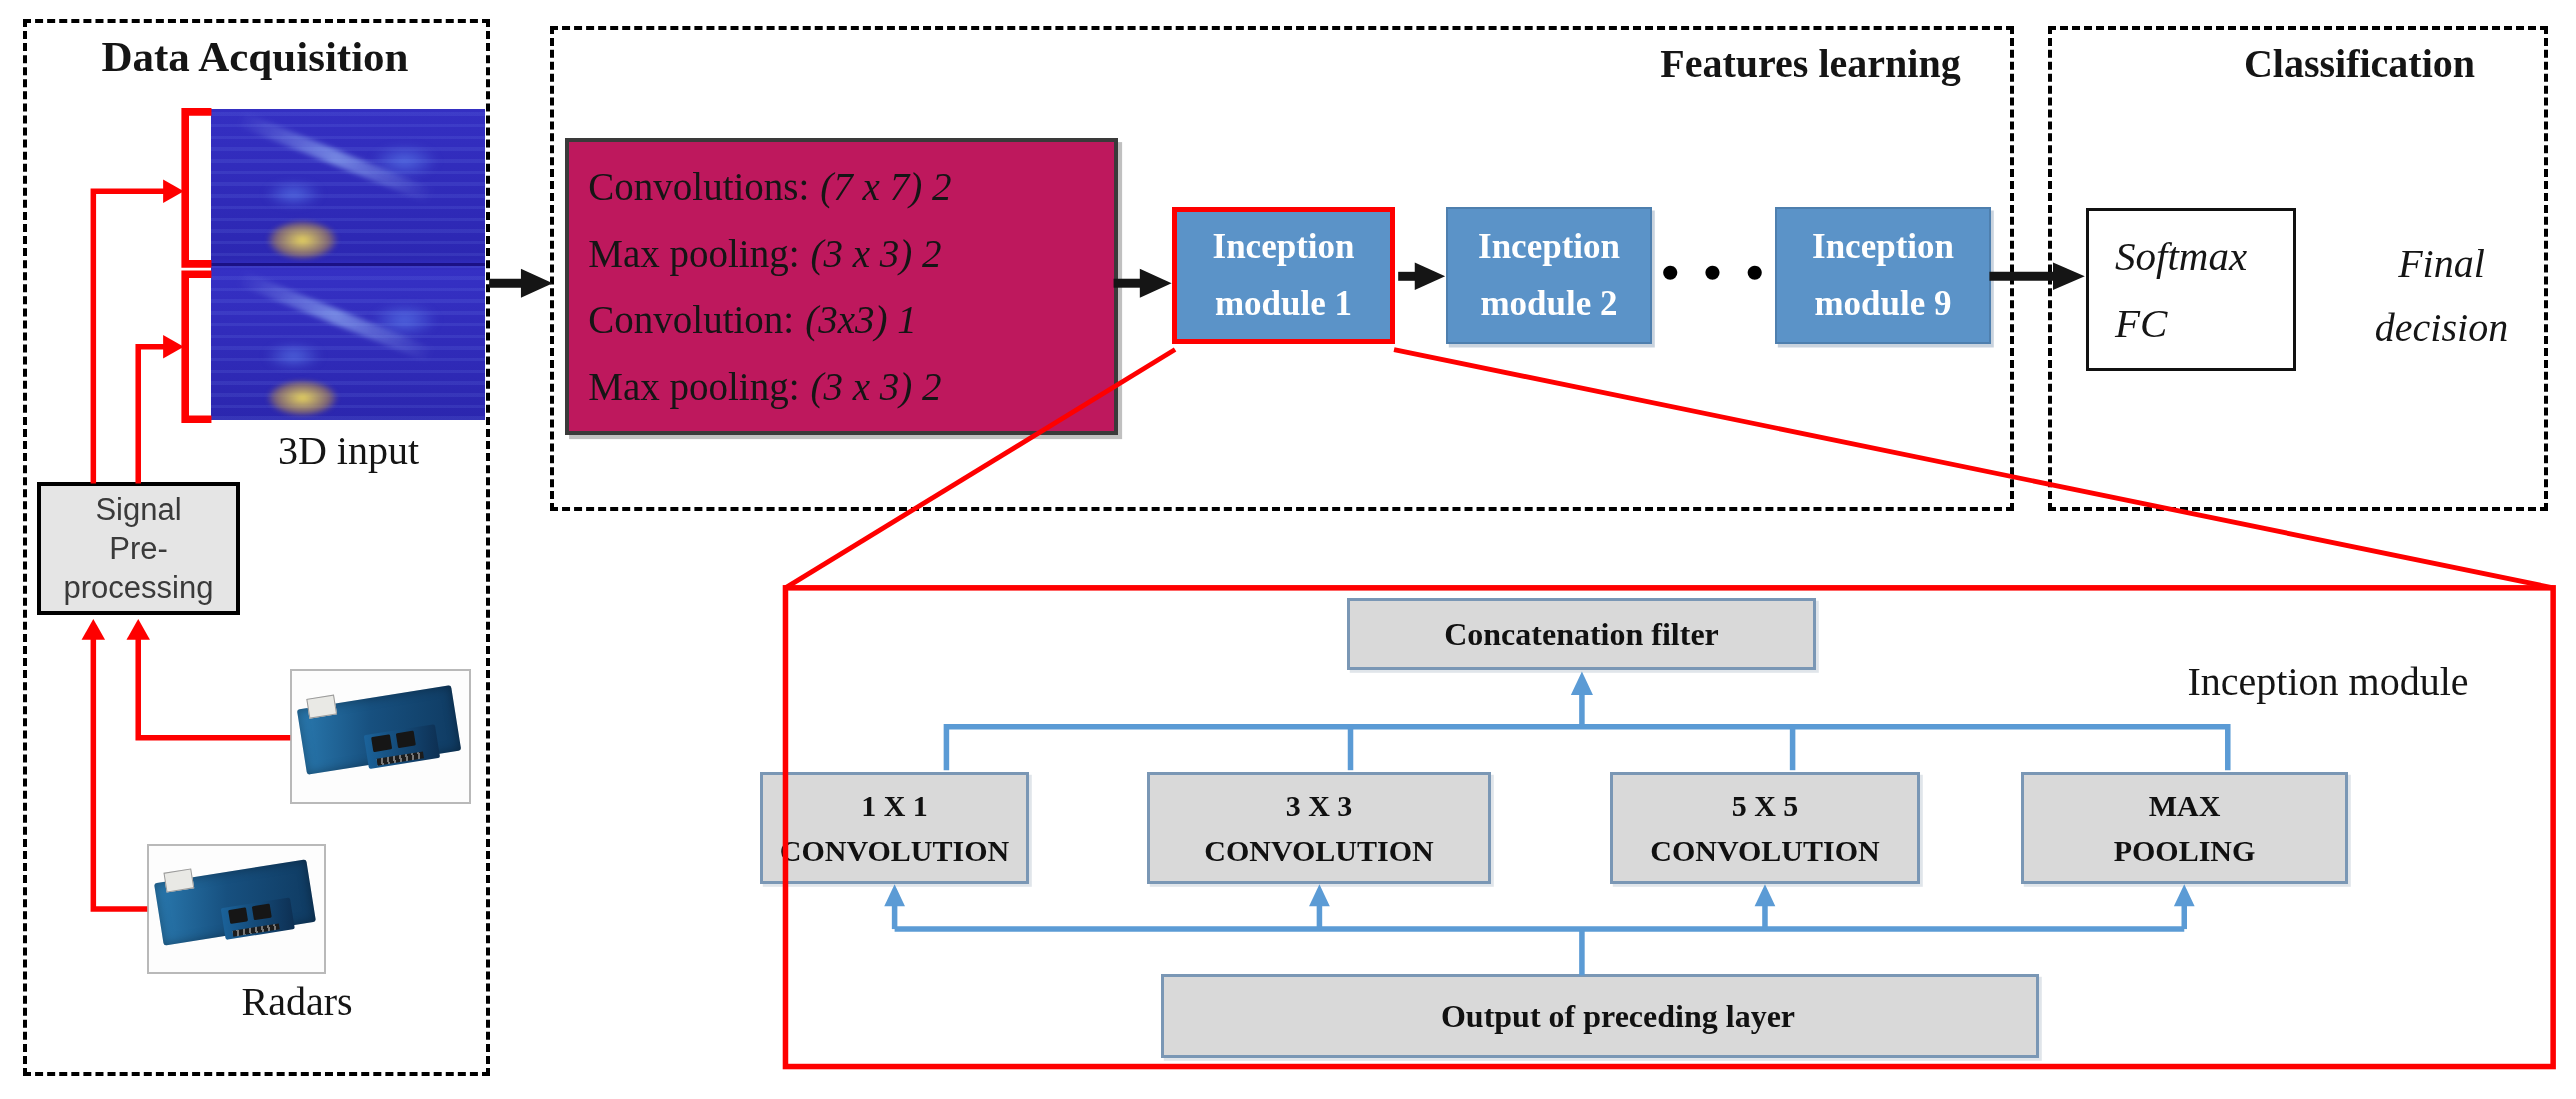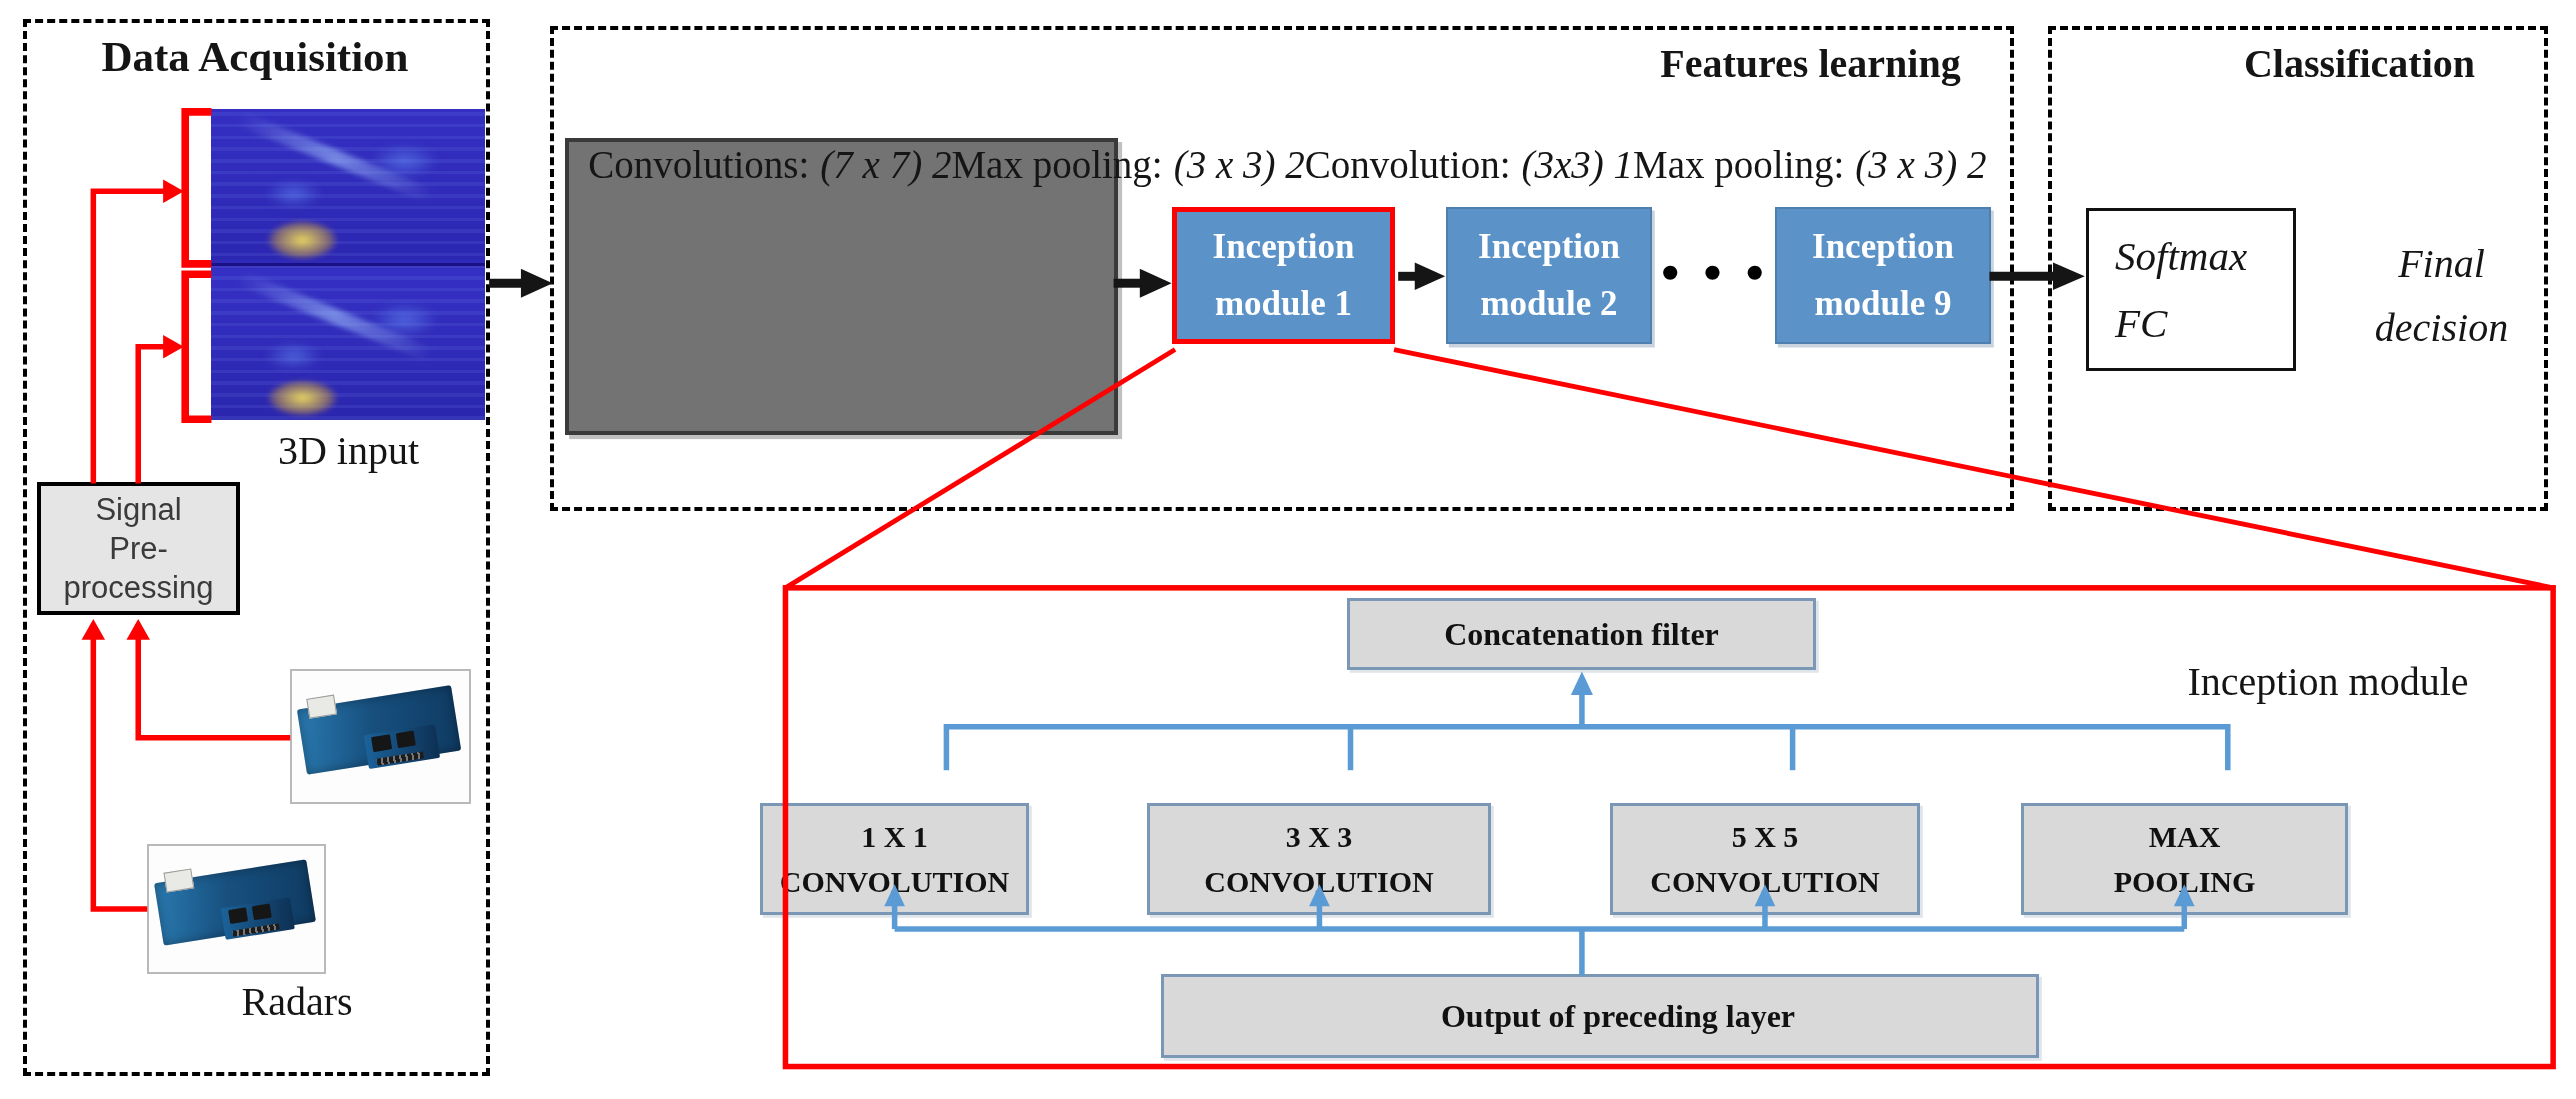--- a/index.html
+++ b/index.html
@@ -29,23 +29,23 @@
       transform:rotate(-9deg);border-radius:2.8px;box-shadow:inset 0 0 11px rgba(0,0,0,.35);}
   .subboard{position:absolute;left:40%;top:55%;width:46%;height:52%;
       background:linear-gradient(100deg,#1b639b,#0d2f52);border-radius:2.1px;}
   .chip{position:absolute;top:10%;width:26%;height:42%;background:#161616;border-radius:1.4px;}
   .chip.c1{left:10%;} .chip.c2{left:44%;}
   .pinheader{position:absolute;left:12%;bottom:6%;width:66%;height:20%;
       background:repeating-linear-gradient(90deg,#1c1c1c 0 4.1px,#777 4.1px 6.2px);}
   .usb{position:absolute;left:7%;top:-14%;width:17%;height:28%;background:#e9e9e5;border:0.7px solid #9a9a9a;}
   #label-radars{position:absolute;left:159px;top:978px;width:276px;text-align:center;font-size:40px;line-height:1.18;}
   
-  #box-stem{position:absolute;left:565px;top:138px;width:526px;height:289px;border:4.1px solid #3a3a3a;background:#737373;
+  #box-stem{position:absolute;left:565px;top:138px;width:526px;height:289px;border:4.1px solid #3a3a3a;background:#be185d;
       box-shadow:4.1px 4.1px 0 rgba(115,115,115,.45);
-      display:flex;justify-content:space-evenly;padding-left:19.3px;}
+      display:flex;flex-direction:column;justify-content:space-evenly;padding-left:19.3px;}
   .stem-row{font-size:39px;white-space:nowrap;}
   .stem-row .param{font-style:italic;margin-left:11px;}
   .module{position:absolute;top:207px;background:#5b93c8;color:#fff;
       display:flex;flex-direction:column;justify-content:center;align-items:center;
       font-weight:bold;font-size:35px;line-height:1.62;text-align:center;}
   #mod-1{left:1172px;width:213px;height:127px;border:5.5px solid #fe0000;}
   #mod-2{left:1446px;width:202px;height:133px;border:2.8px solid #4e7fae;box-shadow:2.8px 3.5px 0 rgba(100,130,160,.35);}
   #mod-9{left:1775px;width:212px;height:133px;border:2.8px solid #4e7fae;box-shadow:2.8px 3.5px 0 rgba(100,130,160,.35);}
   #dots{position:absolute;left:1655px;top:253px;width:122px;text-align:center;
         font-size:33px;font-weight:bold;letter-spacing:7px;color:#000;}
@@ -55,21 +55,21 @@
       font-style:italic;font-size:41px;line-height:1.62;}
   #final-decision{position:absolute;left:2307px;top:232px;width:269px;text-align:center;
       font-style:italic;font-size:40px;line-height:1.6;}
   
   .graybox{position:absolute;background:#d9d9d9;border:3.5px solid #7a97b5;
       box-shadow:2.8px 2.8px 0 rgba(130,150,170,.25);
       display:flex;flex-direction:column;justify-content:center;align-items:center;
       font-weight:600;text-align:center;color:#111;}
   #box-concat{left:1347px;top:598px;width:463px;height:66px;font-size:32px;}
   #caption-incep{position:absolute;left:2114px;top:658px;width:428px;text-align:center;font-size:40px;}
-  .branch{top:803px;height:106px;font-size:30px;line-height:1.5;}
+  .branch{top:772px;height:106px;font-size:30px;line-height:1.5;}
   #br-0{left:760px;width:263px;}
   #br-1{left:1147px;width:338px;}
   #br-2{left:1610px;width:304px;}
   #br-3{left:2021px;width:321px;}
   #box-output{left:1161px;top:974px;width:836px;height:78px;font-size:32px;padding-left:36px;}
   
   .layer1{z-index:1;} .layer2{z-index:2;}
   #wires{position:absolute;left:0;top:0;width:2576px;height:1099px;z-index:3;pointer-events:none;}
 </style>
 </head>

